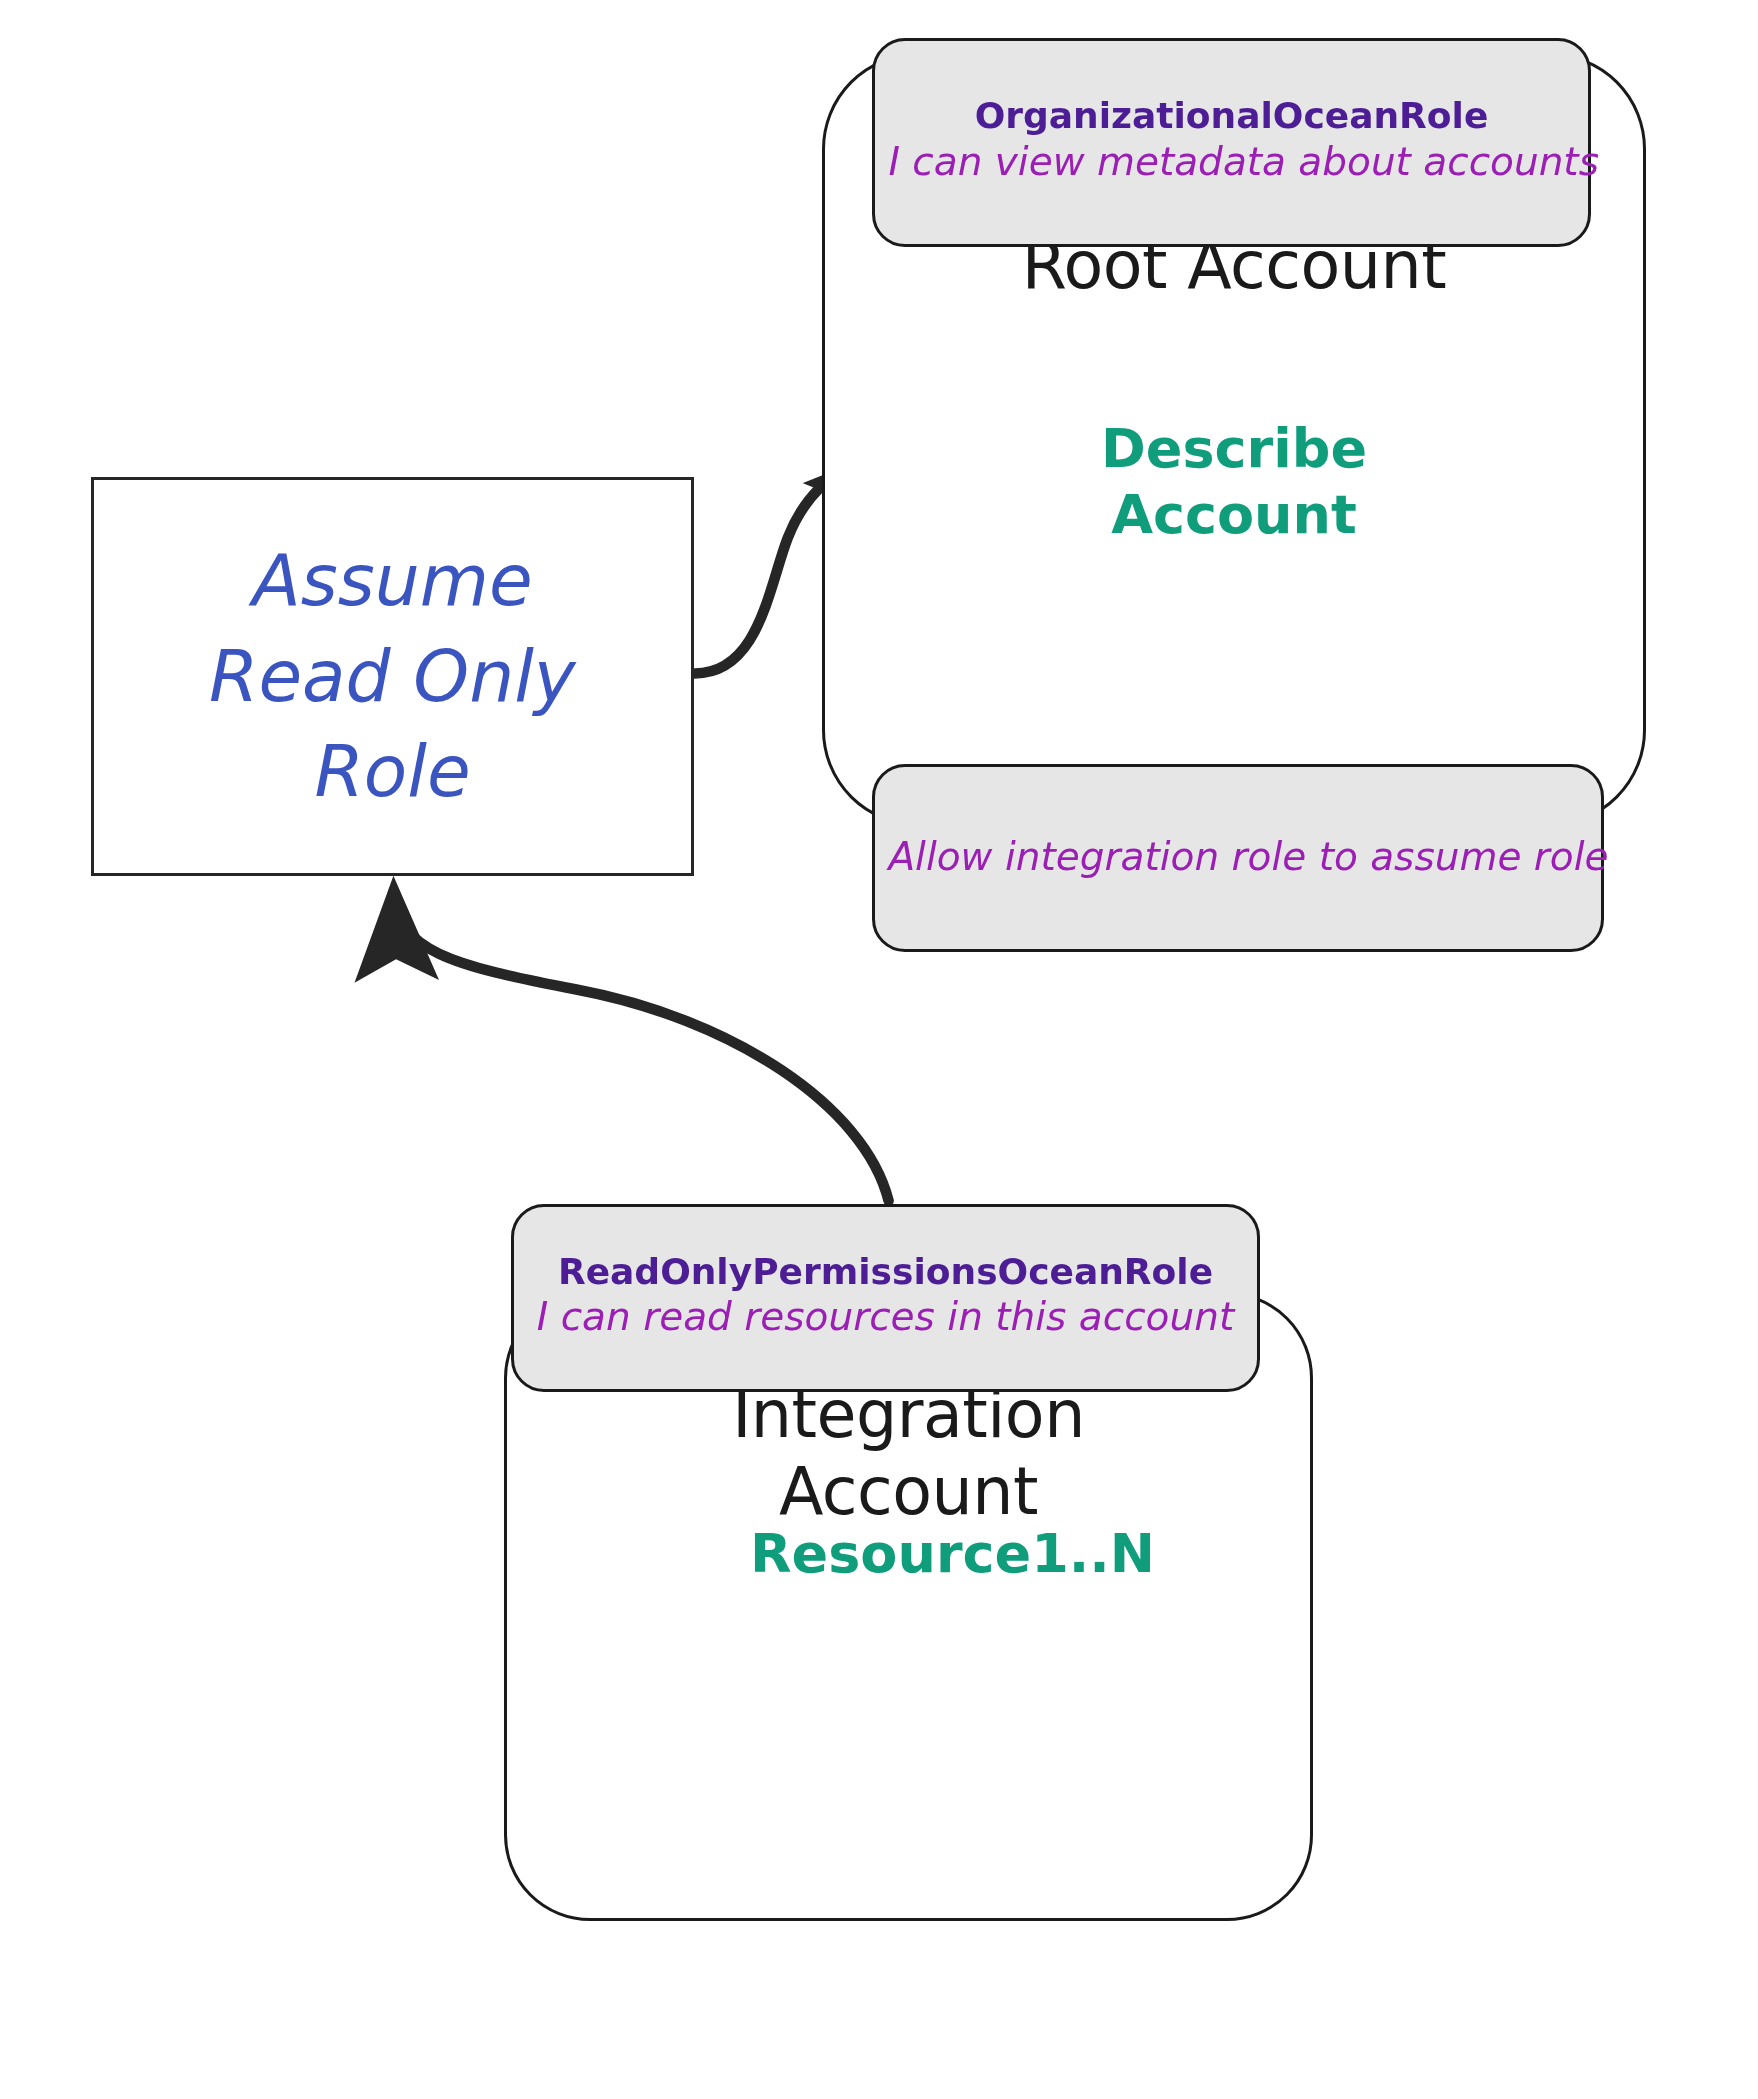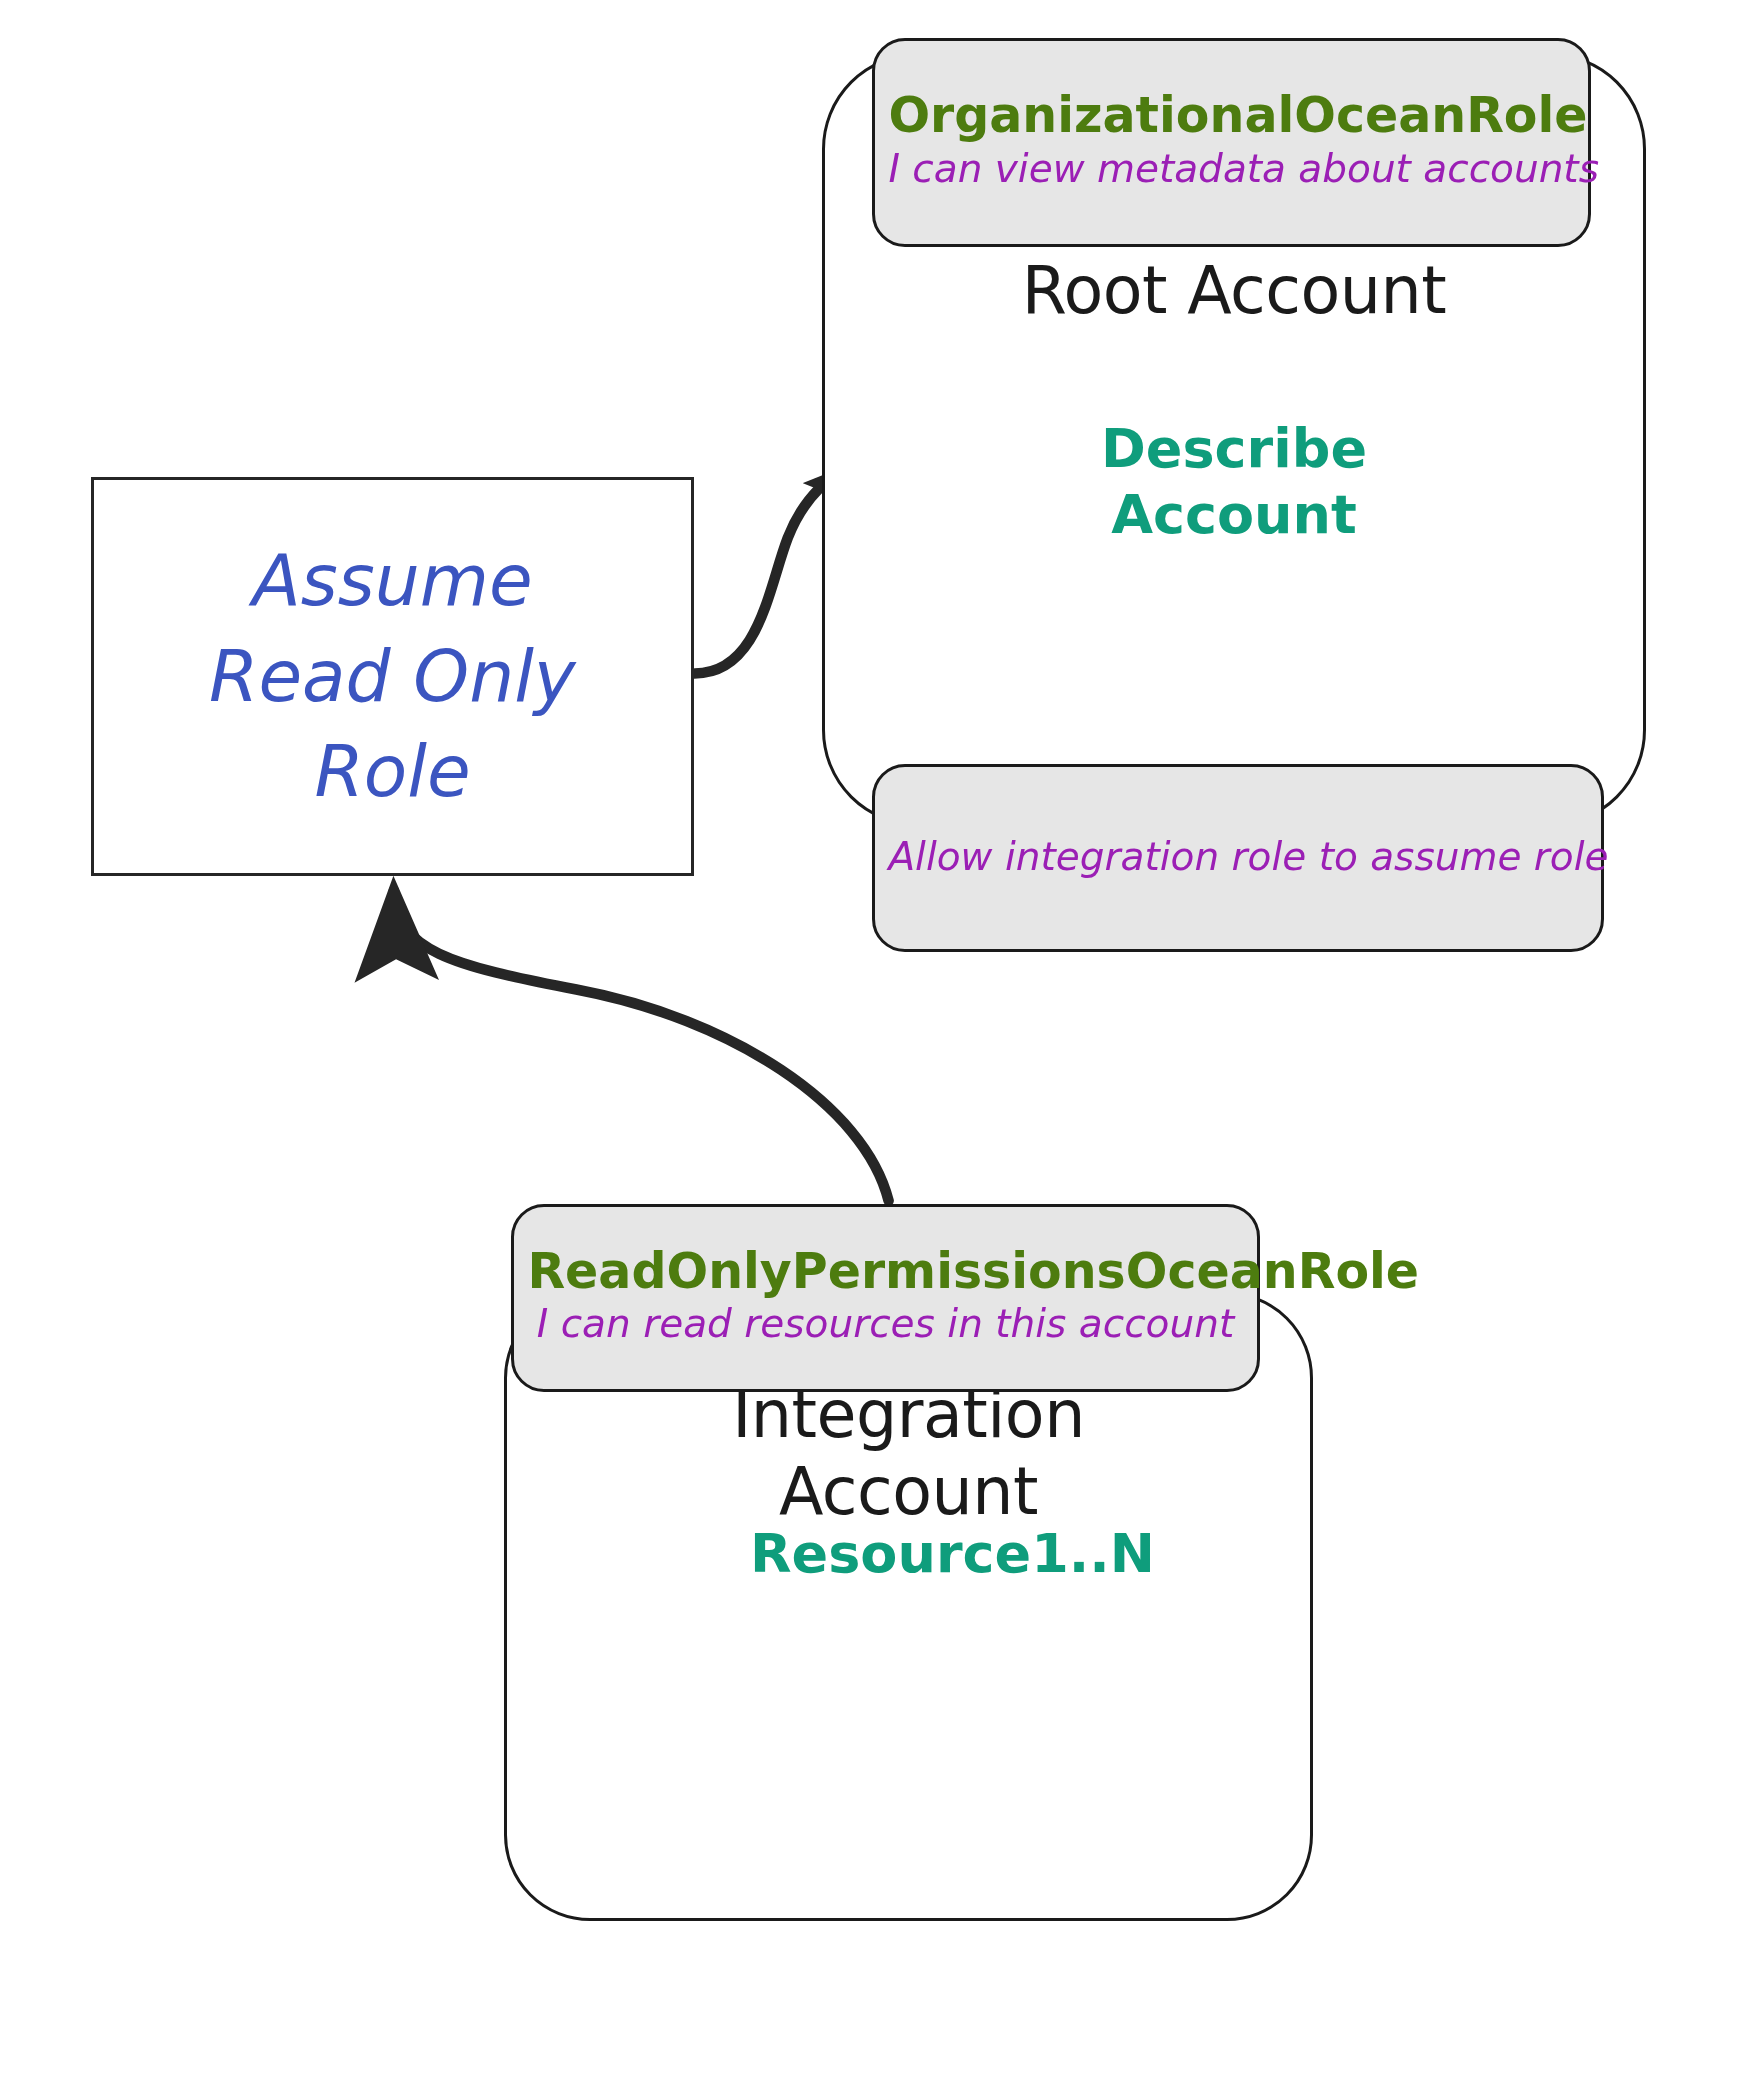--- a/index.html
+++ b/index.html
@@ -52,21 +52,21 @@
   .account-title {
     position: absolute;
     width: 100%;
     text-align: center;
     color: #1a1a1a;
     font-size: 65px;
     font-weight: 400;
     line-height: 1.18;
     letter-spacing: -0.5px;
   }
-  #root-account-title { top: 197px; text-align: center; }
+  #root-account-title { top: 172px; text-align: center; }
   #integration-account-title { top: 82px; }
 
   .account-resource {
     position: absolute;
     width: 100%;
     text-align: center;
     color: #0f9d7c;
     font-weight: bold;
     font-size: 54px;
     line-height: 1.22;
@@ -102,23 +102,23 @@
     position: absolute;
     background: #e6e6e6;
     border: 3.8px solid #1a1a1a;
     border-radius: 33px;
     box-sizing: border-box;
     text-align: center;
     padding: 9.6px 13.4px 13.4px 13.4px;
     z-index: 5;
   }
   .note-title {
-    color: #4d7c0f;
+    color: #4c1d95;
     font-weight: bold;
-    font-size: 49px;
+    font-size: 36px;
     line-height: 1.12;
     white-space: nowrap;
   }
   .note-desc {
     color: #9b1fb5;
     font-style: italic;
     font-size: 39px;
     line-height: 1.18;
     white-space: nowrap;
     margin-top: 1.9px;

